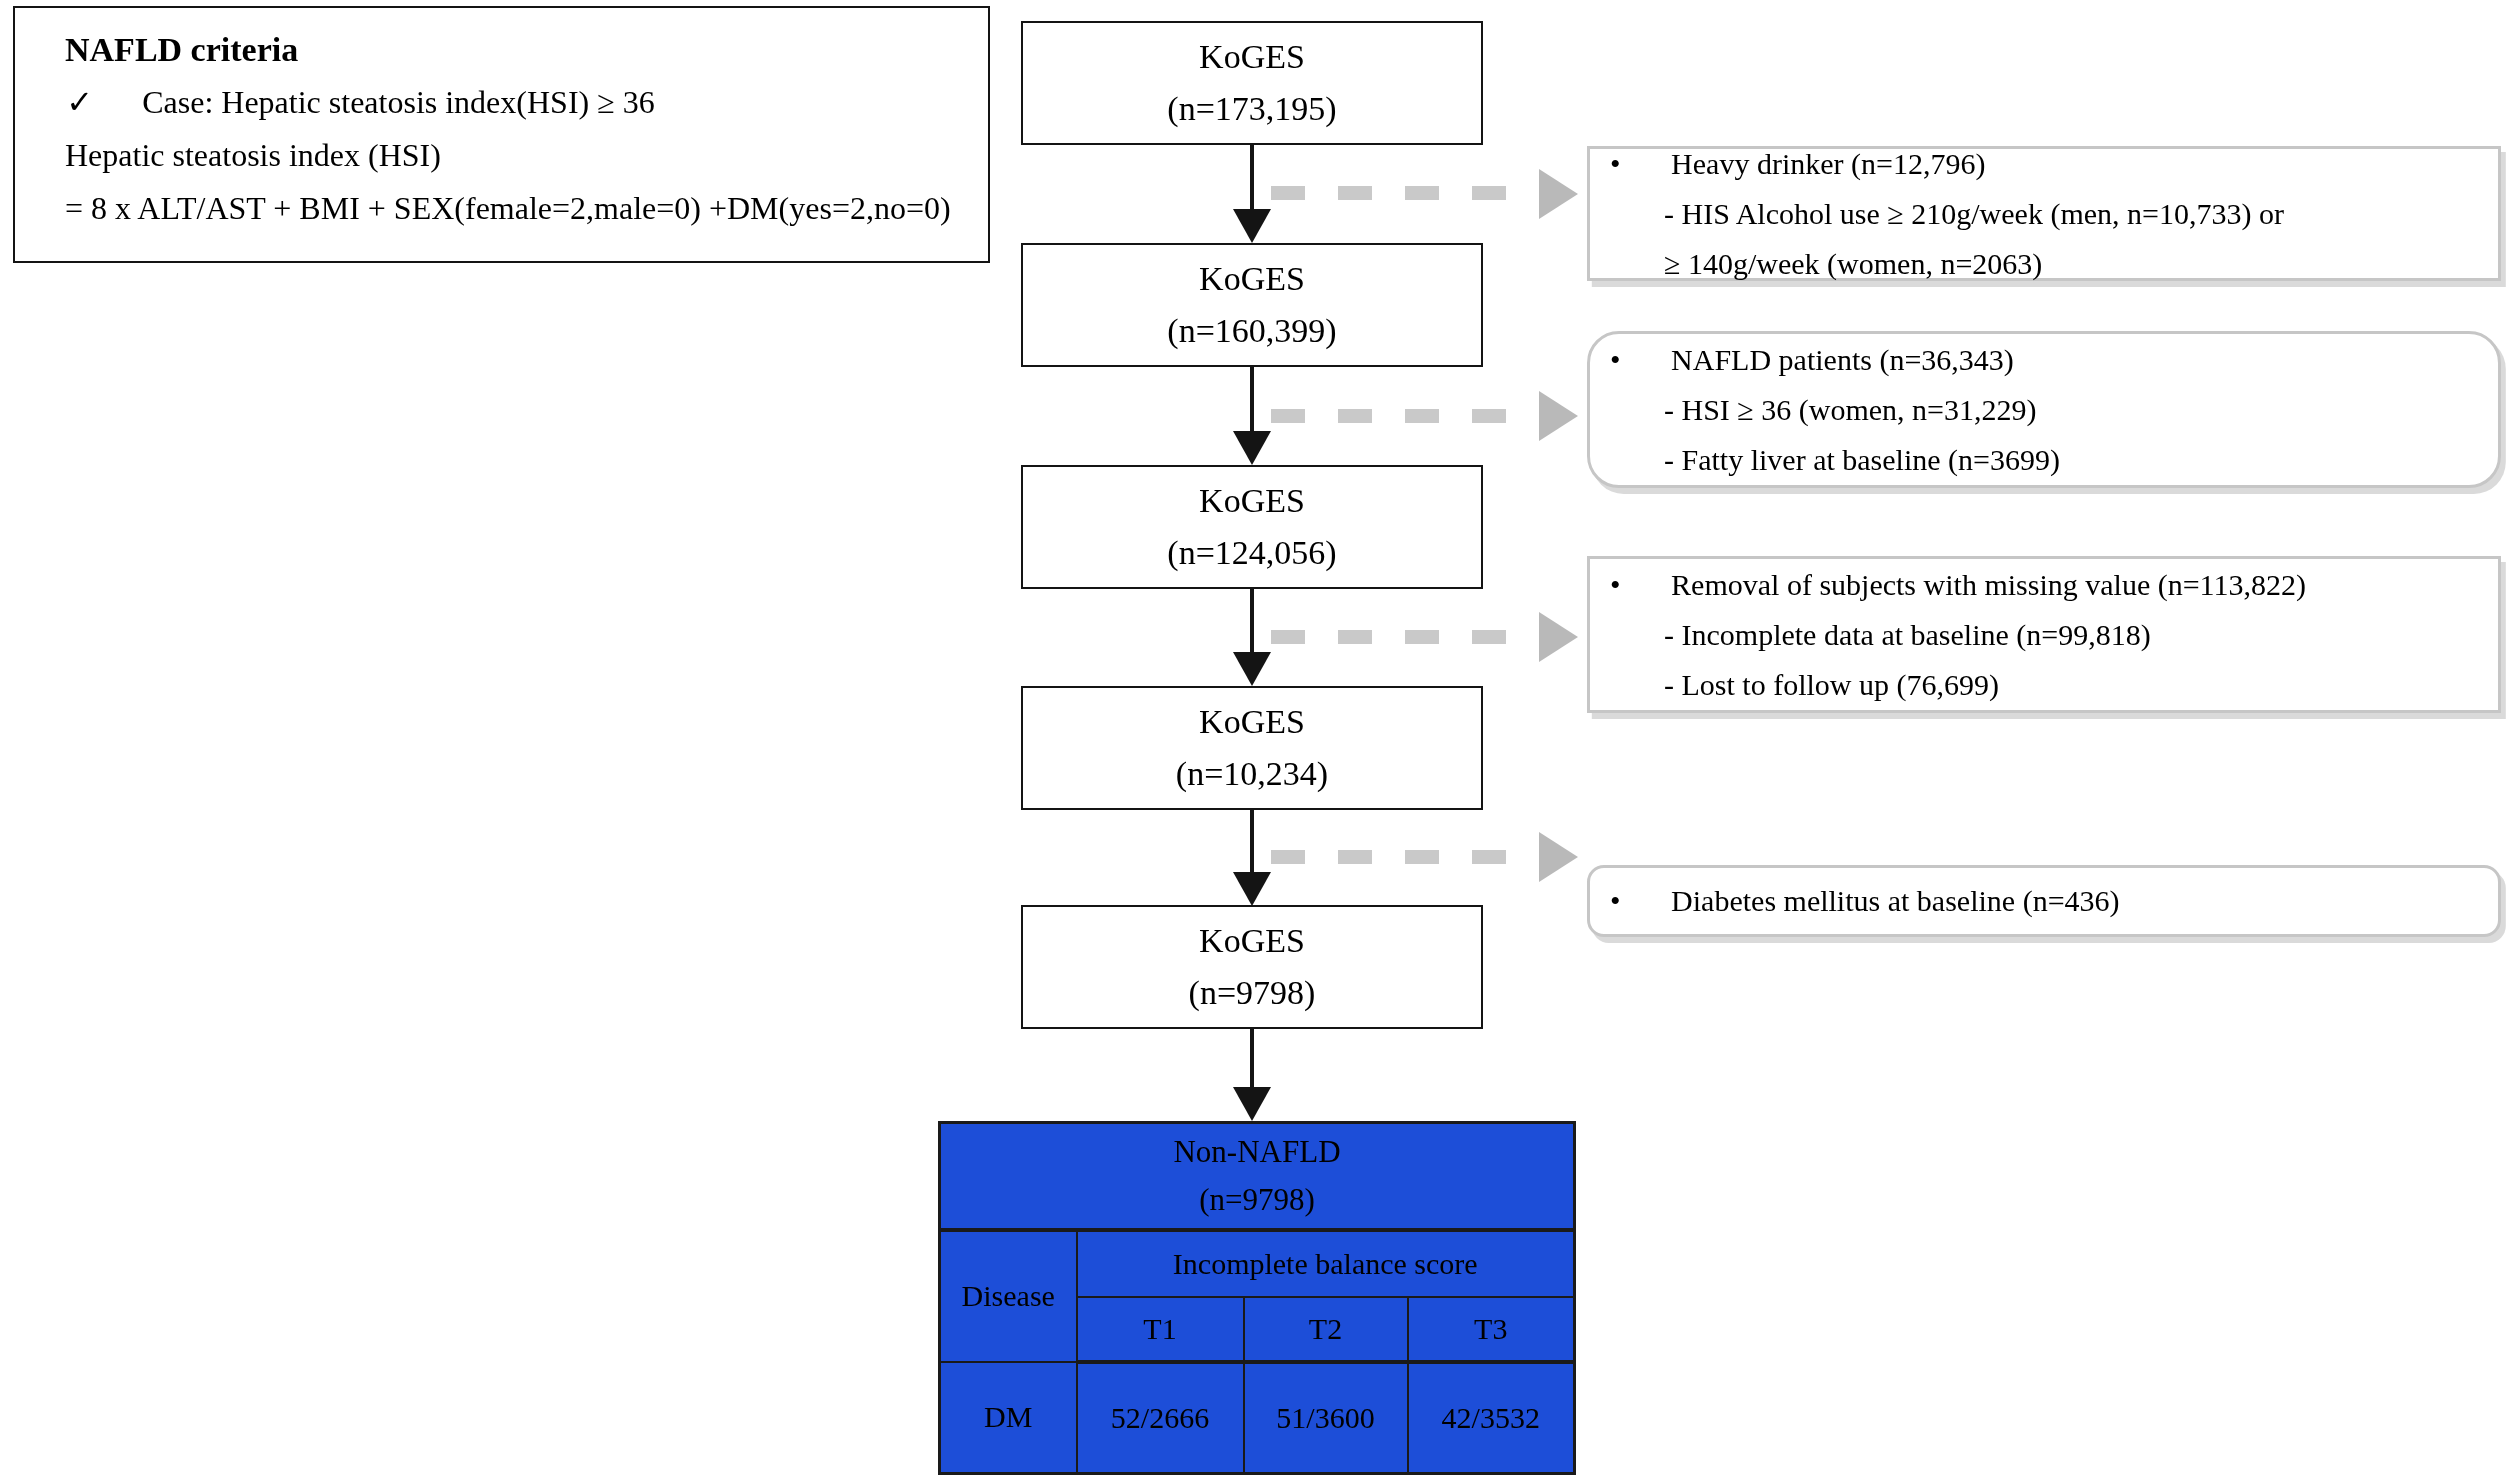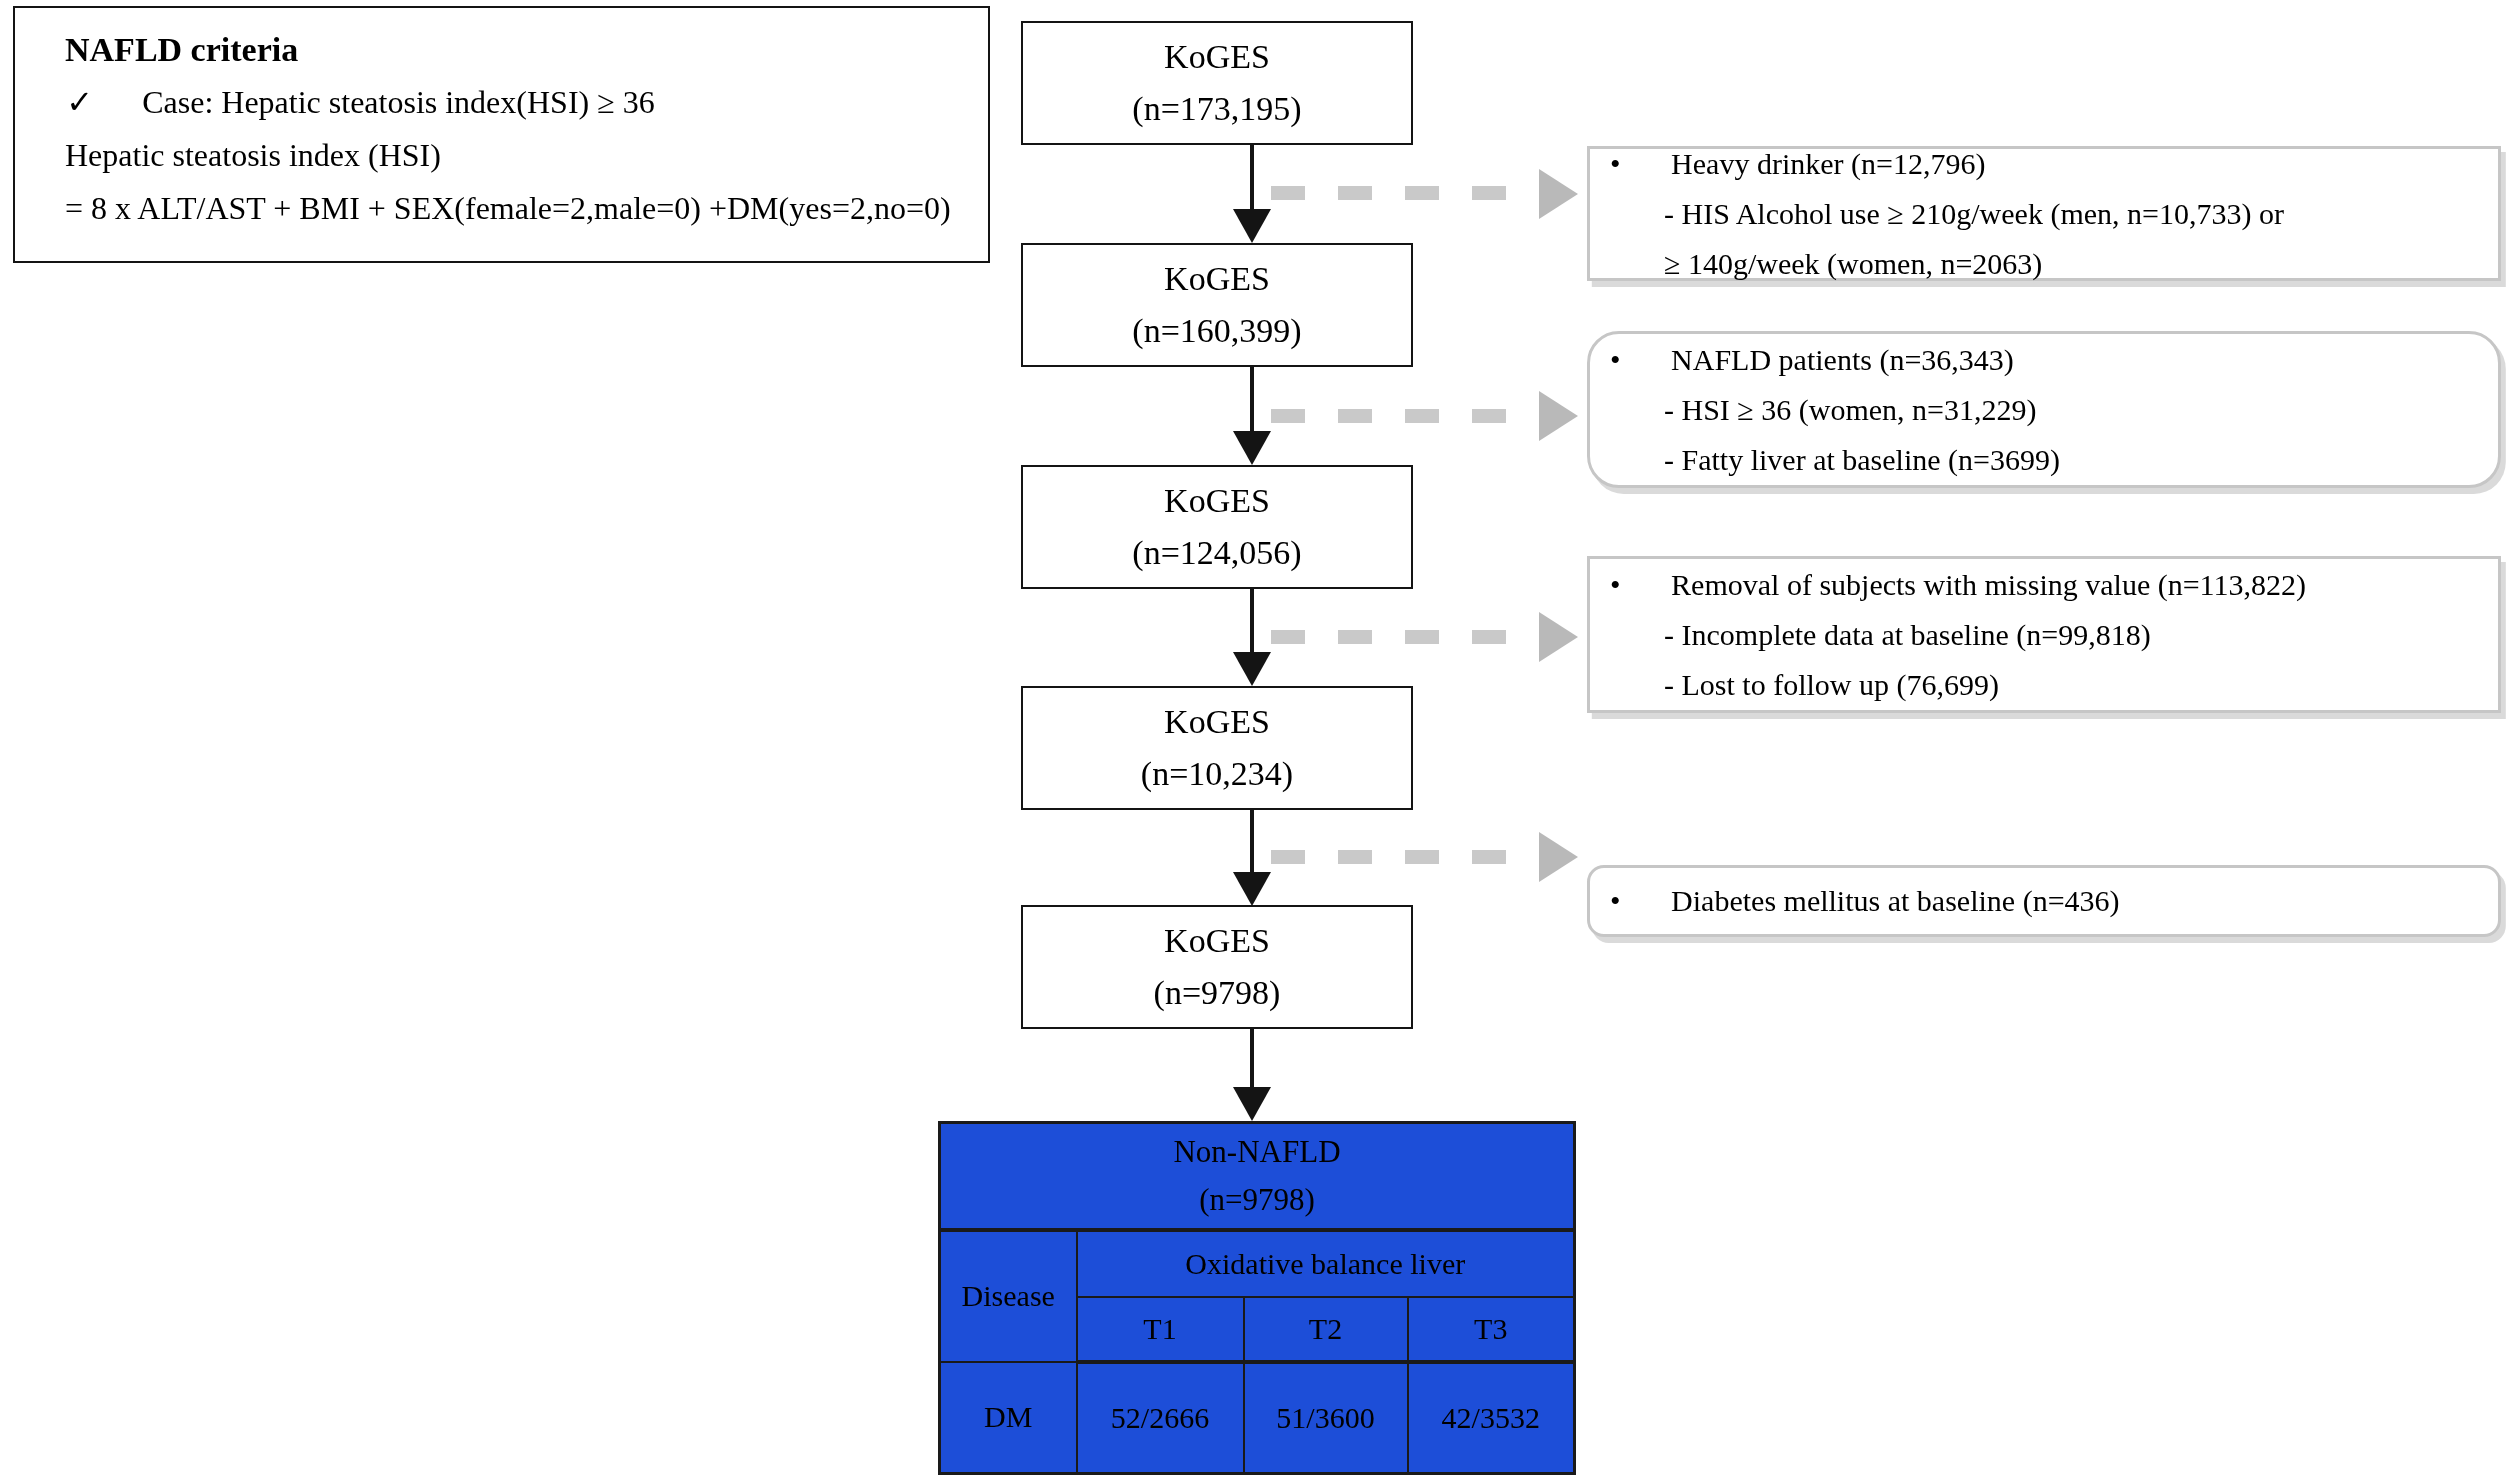--- a/index.html
+++ b/index.html
@@ -12,21 +12,21 @@
   .box { position:absolute; box-sizing:border-box; background:#fff; border:2.4px solid #141414; }
 
   .criteria {
     left:13px; top:6px; width:977px; height:257px;
     padding:15.4px 12px 0 50px; font-size:32px; line-height:53px; white-space:nowrap;
   }
   .criteria .title { font-weight:bold; font-size:34px; }
   .check { display:inline-block; width:76px; padding-left:1.2px; }
 
   .koges {
-    left:1021px; width:392px; height:124px;
+    left:1021px; width:462px; height:124px;
     display:flex; flex-direction:column; align-items:center; justify-content:center;
     font-size:34px; line-height:52px; text-align:center;
   }
 
   
   .varrow { position:absolute; left:1250px; width:3.6px; background:#141414; }
   .vhead  { position:absolute; left:1233px; width:0; height:0;
             border-left:19px solid transparent; border-right:19px solid transparent;
             border-top:34px solid #141414; }
 
@@ -152,21 +152,21 @@
       </colgroup>
     <tbody>
         <tr class="thick-bottom" style="height:107px;">
       <td colspan="4" class="hdr">
         <div>Non-NAFLD</div>
         <div>(n=9798)</div>
       </td>
     </tr>
     <tr style="height:67px;">
       <td rowspan="2">Disease</td>
-      <td colspan="3">Oxidative balance liver</td>
+      <td colspan="3">Incomplete balance score</td>
     </tr>
     <tr class="thick-bottom" style="height:65px;">
       <td>T1</td>
       <td>T2</td>
       <td>T3</td>
     </tr>
     <tr style="height:112px;">
       <td>DM</td>
       <td>52/2666</td>
       <td>51/3600</td>

